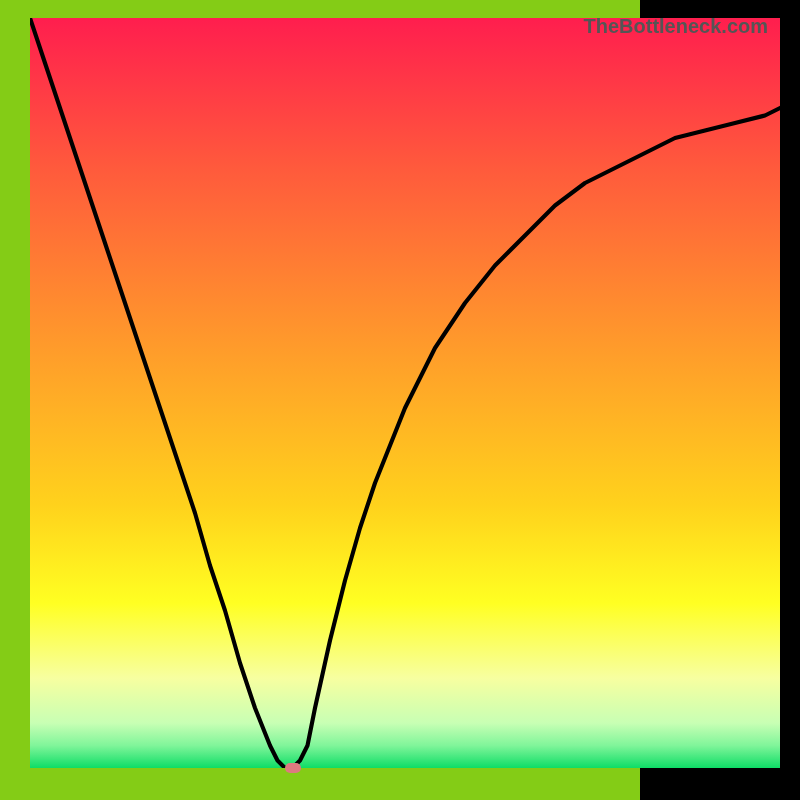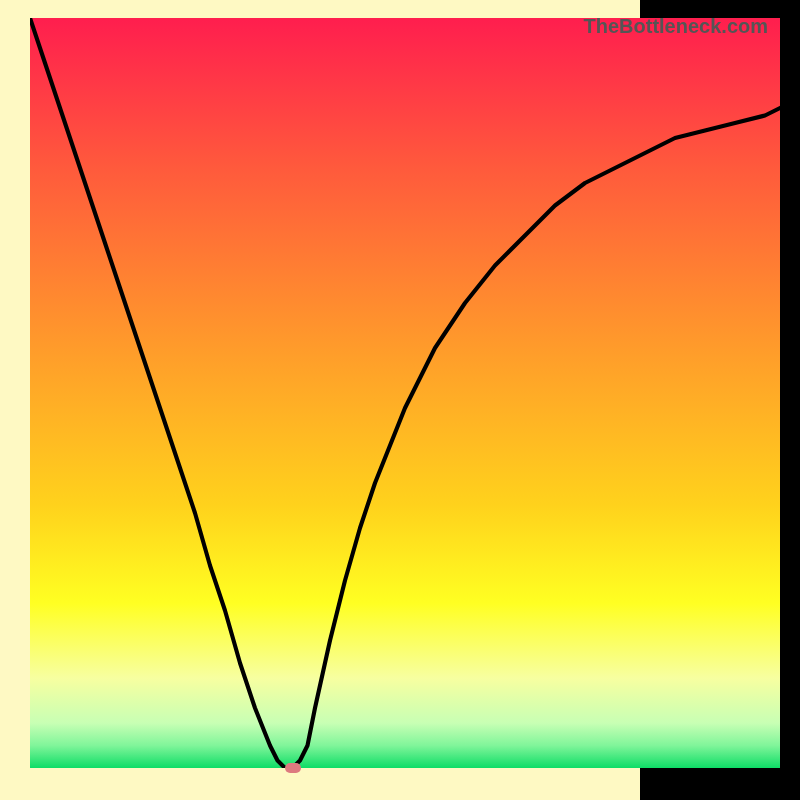--- a/index.html
+++ b/index.html
@@ -1,16 +1,16 @@
 <!DOCTYPE html>
 <html><head>
 <meta charset="utf-8">
 <style>
   html,body{margin:0;padding:0;width:800px;height:800px;background:#000;overflow:hidden;}
-  .frame{position:absolute;left:0;top:0;width:640px;height:800px;background:#fef9c3;}
+  .frame{position:absolute;left:0;top:0;width:640px;height:800px;background:#84cc16;}
   .plot{position:absolute;left:30px;top:18px;width:750px;height:750px;}
   .bg{position:absolute;left:0;top:0;width:100%;height:100%;}
   .curve{position:absolute;left:0;top:0;width:100%;height:100%;}
   .wm{position:absolute;right:12px;top:-3px;font:700 20px Arial,Helvetica,sans-serif;color:#555;}
   .marker{position:absolute;width:16px;height:10px;border-radius:5px;background:#dd7a7f;transform:translate(-50%,-50%);}
 </style>
 </head>
 <body>
 
 <div class="frame">

